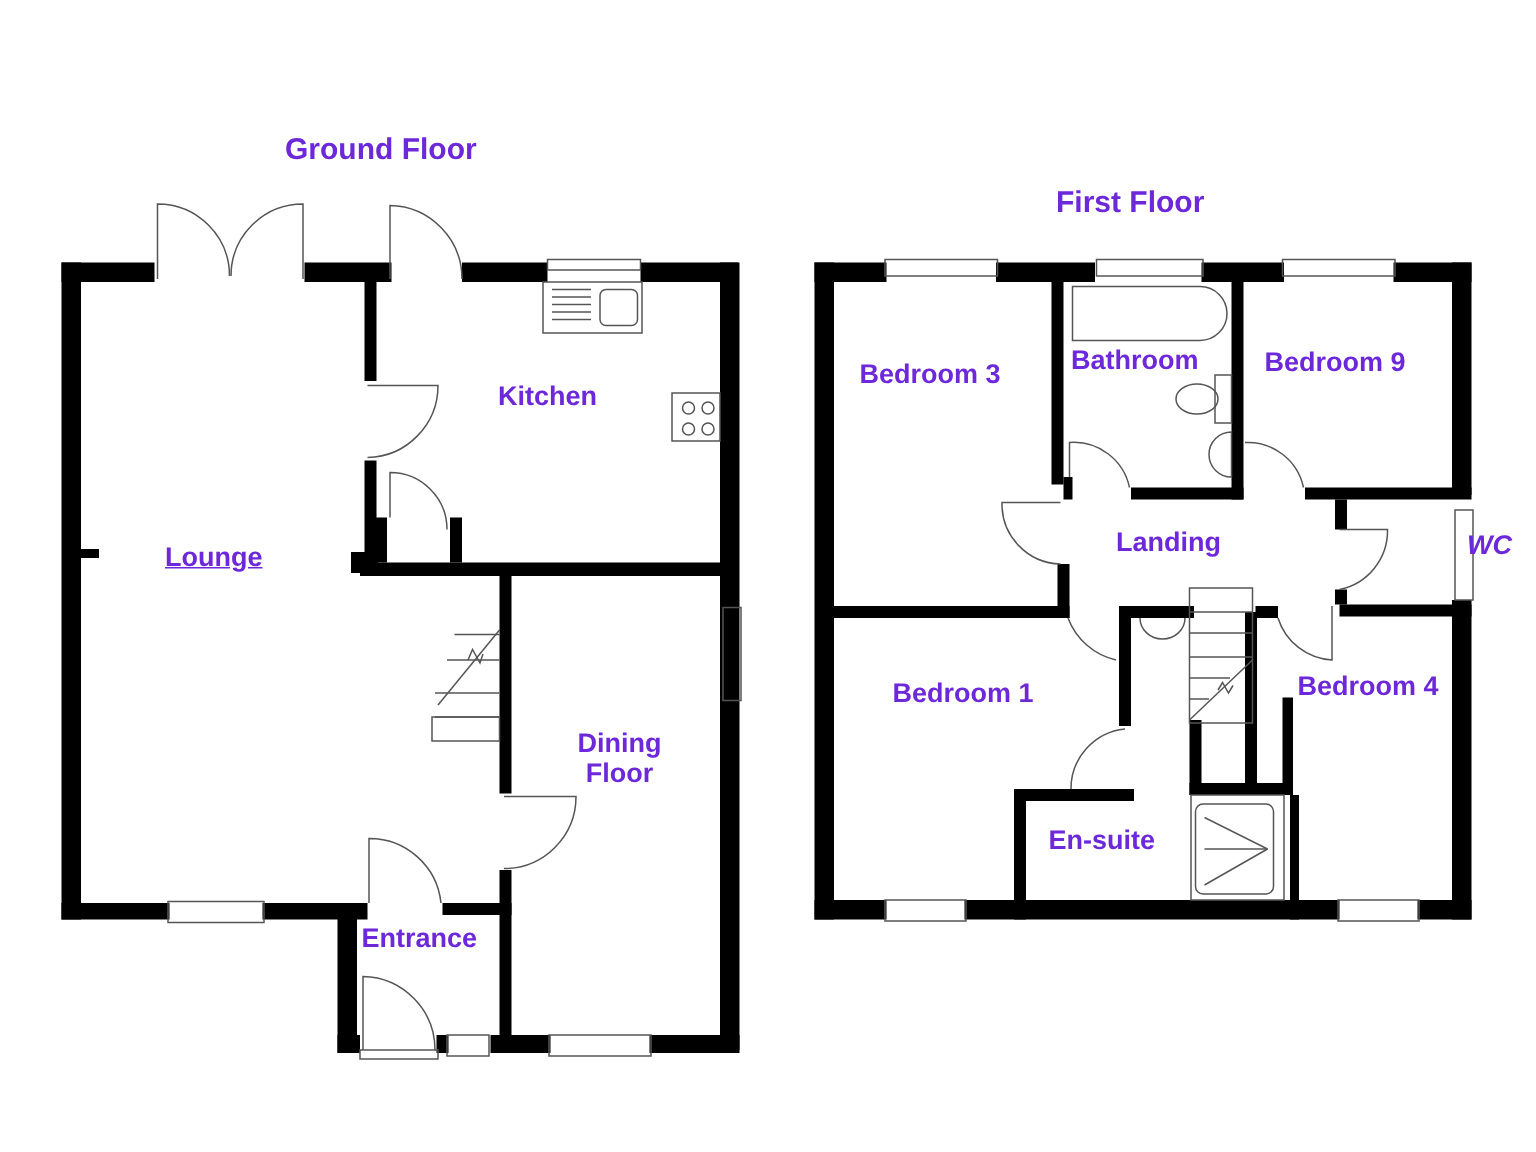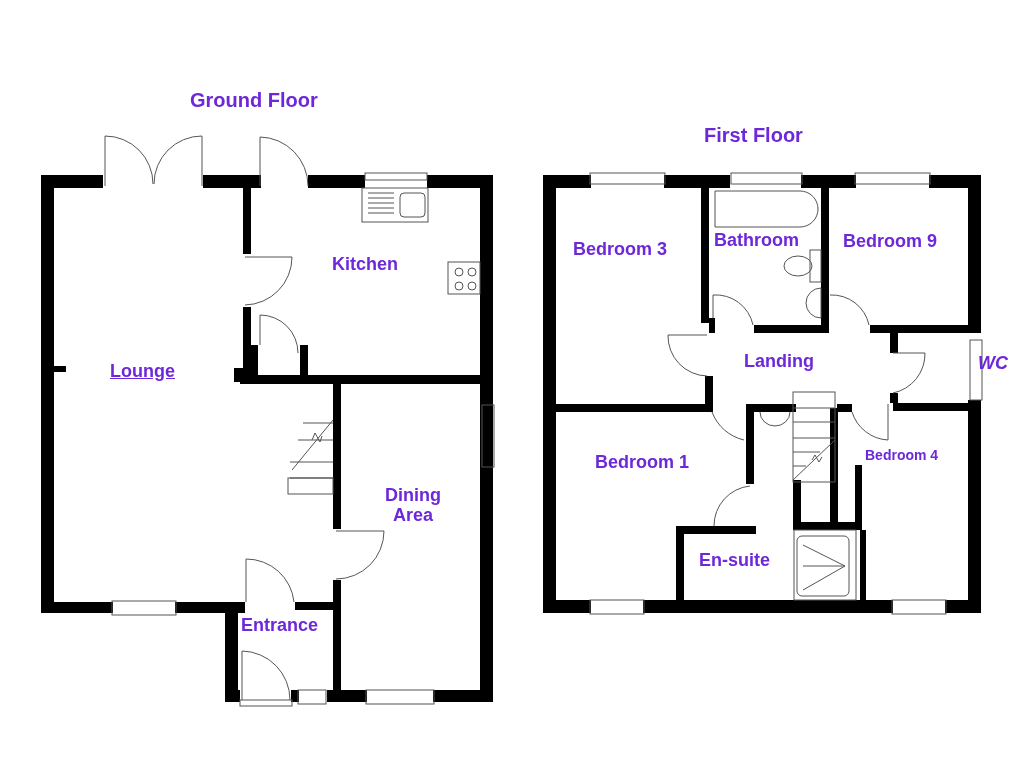--- a/index.html
+++ b/index.html
@@ -183,25 +183,25 @@
       <rect x="892" y="600" width="54" height="14"></rect>
     </g>
   </g>
 </svg>
 
 <div class="label floor-title" style="left:190px; top:89px;">Ground Floor</div>
 <div class="label room" style="left:110px; top:362px;text-decoration:underline;">Lounge</div>
 <div class="label room" style="left:332px; top:255px;">Kitchen</div>
 <div class="label room" style="left:382px; top:472px; width:62px;margin-top:14px;">
   <div>Dining</div>
-  <div>Area</div>
+  <div>Floor</div>
 </div>
 <div class="label room" style="left:241px; top:616px;">Entrance</div>
 
 <div class="label floor-title" style="left:704px; top:124px;">First Floor</div>
 <div class="label room" style="left:573px; top:240px;">Bedroom 3</div>
 <div class="label room" style="left:714px; top:231px;text-align:right;">Bathroom</div>
 <div class="label room" style="left:843px; top:232px;">Bedroom 9</div>
 <div class="label room" style="left:744px; top:352px;">Landing</div>
 <div class="label room" style="left:978px; top:354px;font-style:italic;">WC</div>
 <div class="label room" style="left:579px; top:453px;margin-left:16px;">Bedroom 1</div>
-<div class="label room" style="left:865px; top:448px; font-size:14px;">Bedroom 4</div>
+<div class="label room" style="left:865px; top:448px; font-size:18px;">Bedroom 4</div>
 <div class="label room" style="left:699px; top:551px;">En-suite</div>
 
 </body></html>

